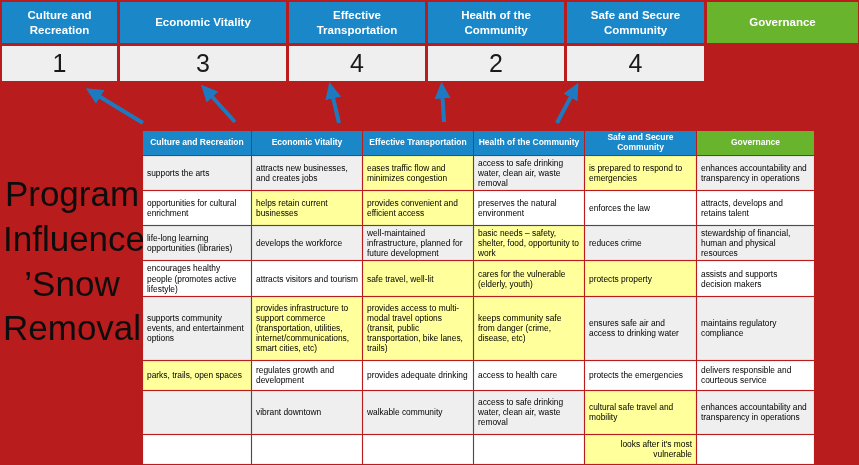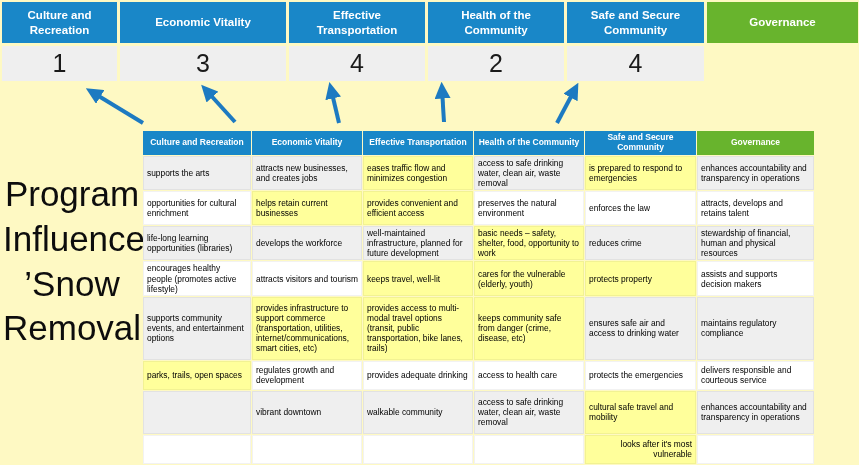--- a/index.html
+++ b/index.html
@@ -1,16 +1,16 @@
 <!DOCTYPE html>
 <html style="--blue: #1987c8; --green: #68b42d; --rowgray: #efefef; --highlight: #ffff9b; --arrow: #1d7ac1;"><head>
 <meta charset="utf-8">
 <style>
   html,body{margin:0;padding:0;background:#fff;}
-  .slide{position:relative;width:859px;height:465px;background:#fef9c3;overflow:hidden;
+  .slide{position:relative;width:859px;height:465px;background:#b91c1c;overflow:hidden;
          font-family:"Liberation Sans",sans-serif;}
   
   .summary-bar{position:absolute;left:2px;top:2px;display:grid;
                grid-template-columns:115px 166px 136px 136px 137px 151px;gap:3px;}
   .sbox{height:41px;display:flex;align-items:center;justify-content:center;text-align:center;
         color:#fff;font-weight:bold;font-size:11.5px;line-height:1.3;padding:0 8px;box-sizing:border-box;}
   .sbox.blue{background:var(--blue);} .sbox.green{background:var(--green);}
   
   .score-row{position:absolute;left:2px;top:46px;display:grid;
              grid-template-columns:115px 166px 136px 136px 137px 151px;gap:3px;}
@@ -109,21 +109,21 @@
           <td class="gray">life-long learning opportunities (libraries)</td>
           <td class="gray">develops the workforce</td>
           <td class="gray">well-maintained infrastructure, planned for future development</td>
           <td class="hl">basic needs – safety, shelter, food, opportunity to work</td>
           <td class="gray">reduces crime</td>
           <td class="gray">stewardship of financial, human and physical resources</td>
         </tr>
         <tr style="height: 29px;">
           <td class="white">encourages healthy people (promotes active lifestyle)</td>
           <td class="white">attracts visitors and tourism</td>
-          <td class="hl">keeps travel, well-lit</td>
+          <td class="hl">safe travel, well-lit</td>
           <td class="hl">cares for the vulnerable (elderly, youth)</td>
           <td class="hl">protects property</td>
           <td class="white">assists and supports decision makers</td>
         </tr>
         <tr style="height: 63px;">
           <td class="gray">supports community events, and entertainment options</td>
           <td class="hl">provides infrastructure to support commerce (transportation, utilities, internet/communications, smart cities, etc)</td>
           <td class="hl">provides access to multi-modal travel options (transit, public transportation, bike lanes, trails)</td>
           <td class="hl">keeps community safe from danger (crime, disease, etc)</td>
           <td class="gray">ensures safe air and access to drinking water</td>

